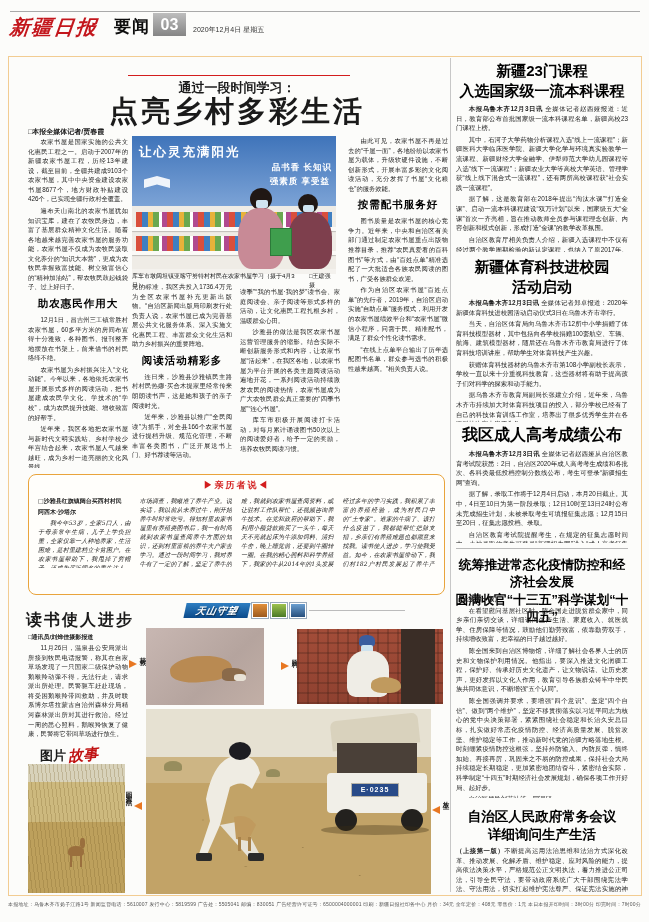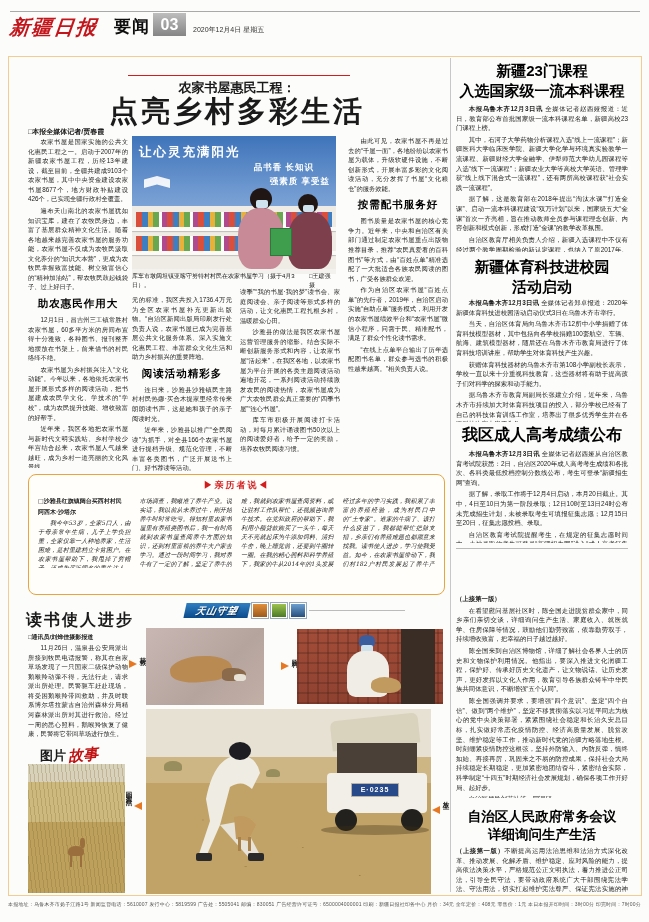--- a/index.html
+++ b/index.html
@@ -27,21 +27,21 @@
   .mbyline{left:28px;top:127px;font-size:7px;font-weight:bold;}
   
   .col{position:absolute;font-size:6.3px;line-height:1.52;text-align:justify;color:#222;overflow:hidden;}
   .col p{margin:0 0 2px;text-indent:2em;}
   .col p.noind{text-indent:0;}
   .col h4{margin:4px 0 3px;text-align:center;font-size:10.5px;font-weight:900;text-indent:0;letter-spacing:1px;color:#000;}
   
   .pm{left:132px;top:136px;width:204px;height:138px;overflow:hidden;background:#f4f2ee;}
   .pm-wall{position:absolute;left:0;top:0;width:100%;height:70px;background:linear-gradient(180deg,#3f74ba,#7ca3d6);}
   .pm-l1{position:absolute;left:7px;top:8px;color:#fff;font-size:12.5px;font-weight:900;letter-spacing:2px;}
-  .pm-l2{position:absolute;right:22px;top:26px;color:#fff;font-size:8.5px;font-weight:bold;letter-spacing:1px;}
+  .pm-l2{position:absolute;right:4px;top:26px;color:#fff;font-size:8.5px;font-weight:bold;letter-spacing:1px;}
   .pm-l3{position:absolute;right:6px;top:40px;color:#fff;font-size:8.5px;font-weight:bold;letter-spacing:1px;}
   .pm-book{position:absolute;left:12px;top:40px;width:26px;height:12px;background:#fff;
            clip-path:polygon(0 30%,50% 0,100% 30%,100% 100%,50% 70%,0 100%);opacity:.9;}
   .pm-shelf{position:absolute;left:0;top:70px;width:100%;height:63px;background:#efece6;}
   .books{position:absolute;left:4px;width:196px;height:15px;
          background:repeating-linear-gradient(90deg,#d94f3c 0 6px,#3f7fc1 6px 12px,#e8b23a 12px 17px,#6aa84f 17px 23px,#fff 23px 26px,#b04a8f 26px 31px);}
   .shelfbar{position:absolute;left:0;width:100%;height:4px;background:#fbfaf7;box-shadow:0 1px 1px rgba(0,0,0,.2);}
   .person{position:absolute;border-radius:45% 45% 30% 30%;}
   .head{position:absolute;border-radius:50%;background:#201714;}
   .mask{position:absolute;background:#cfe3ef;border-radius:2px;}
@@ -111,21 +111,21 @@
 
   <div class="abs toprule"></div>
   <div class="abs logo">新疆日报</div>
   <div class="abs section">要闻</div>
   <div class="abs pgno">03</div>
   <div class="abs date">2020年12月4日 星期五</div>
   <div class="abs frame"></div>
 
   <div class="abs bline"></div>
 
-  <div class="abs kicker">农家书屋惠民工程：</div>
+  <div class="abs kicker">通过一段时间学习：</div>
   <div class="abs headline">点亮乡村多彩生活</div>
   <div class="abs mbyline">□本报全媒体记者/贾春霞</div>
 
   <div class="col" style="left:28px;top:137px;width:100px;height:331px;">
     <p>农家书屋是国家实施的公共文化惠民工程之一。启动于2007年的新疆农家书屋工程，历经13年建设，截至目前，全疆共建成9103个农家书屋，其中中央资金建设农家书屋8677个，地方财政补贴建设426个，已实现全疆行政村全覆盖。</p>
     <p>遍布天山南北的农家书屋犹如知识宝库，建在了农牧民身边，丰富了基层群众精神文化生活。随着各地越来越完善农家书屋的服务功能，农家书屋不仅成为农牧民汲取文化养分的“知识大本营”，更成为农牧民掌握致富技能、树立致富信心的“精神加油站”，帮农牧民鼓起钱袋子、过上好日子。</p>
     <h4>助农惠民作用大</h4>
     <p>12月1日，昌吉州三工镇常胜村农家书屋，60多平方米的房间布置得十分雅致，各种图书、报刊整齐地摆放在书架上，前来借书的村民络绎不绝。</p>
     <p>农家书屋为乡村振兴注入“文化动能”。今年以来，各地依托农家书屋开展形式多样的阅读活动，把书屋建成农民学文化、学技术的“学校”，成为农民提升技能、增收致富的好帮手。</p>
     <p>近年来，我区各地把农家书屋与新时代文明实践站、乡村学校少年宫结合起来，农家书屋人气越来越旺，成为乡村一道亮丽的文化风景线。</p>
@@ -151,21 +151,21 @@
     <div class="head" style="left:166px;top:58px;width:20px;height:20px;"></div>
     <div class="person" style="left:156px;top:76px;width:44px;height:57px;background:#7e3f4d;"></div>
     <div class="mask" style="left:171px;top:69px;width:11px;height:7px;"></div>
     <div class="greenbook" style="left:138px;top:92px;width:20px;height:26px;"></div>
   </div>
   <div class="abs pcaption">
     <span>库车市墩阔坦镇亚喀守努特村村民在农家书屋学习（摄于4月3日）。</span>
     <span>□王建强摄</span>
   </div>
 
-  <div class="col" style="left:132px;top:295px;width:100px;height:181px;">
+  <div class="col" style="left:132px;top:282px;width:100px;height:181px;">
     <p class="noind">元的标准，我区共投入1736.4万元为全区农家书屋补充更新出版物。“自治区新闻出版局印刷发行处负责人说，农家书屋已成为完善基层公共文化服务体系、深入实施文化惠民工程、丰富群众文化生活和助力乡村振兴的重要阵地。</p>
     <h4>阅读活动精彩多</h4>
     <p>连日来，沙雅县沙雅镇民主路村村民热娜·买合木提家里经常传来朗朗读书声，这是她和孩子的亲子阅读时光。</p>
     <p>近年来，沙雅县以推广“全民阅读”为抓手，对全县166个农家书屋进行提档升级、规范化管理，不断丰富各类图书，广泛开展送书上门、好书荐读等活动。</p>
   </div>
   <div class="col" style="left:240px;top:287px;width:100px;height:181px;">
     <p class="noind">读季”“我的书屋·我的梦”读书会、家庭阅读会、亲子阅读等形式多样的活动，让文化惠民工程扎根乡村，温暖群众心田。</p>
     <p>沙雅县的做法是我区农家书屋运营管理服务的缩影。结合实际不断创新服务形式和内容，让农家书屋“活起来”，在我区各地，以农家书屋为平台开展的各类主题阅读活动遍地开花，一系列阅读活动持续激发农民的阅读热情，农家书屋成为广大农牧民群众真正需要的“四季书屋”“连心书屋”。</p>
     <p>库车市积极开展阅读打卡活动，对每月累计诵读图书50次以上的阅读爱好者，给予一定的奖励，培养农牧民阅读习惯。</p>
   </div>
@@ -305,20 +305,24 @@
 
   <div class="rh" style="top:425px;font-size:16px;">我区成人高考成绩公布</div>
   <div class="rbody" style="top:449px;height:94px;">
     <p><b>本报乌鲁木齐12月3日讯</b><span> 全媒体记者赵西娅从自治区教育考试院获悉：2日，自治区2020年成人高考考生成绩和各批次、各科类最低投档控制分数线公布，考生可登录“新疆招生网”查询。</span></p>
     <p>据了解，录取工作将于12月4日启动，本月20日截止。其中，4日至10日为第一阶段录取；12日10时至13日24时公布未完成招生计划，未被录取考生可填报征集志愿；12月15日至20日，征集志愿投档、录取。</p>
     <p>自治区教育考试院提醒考生，在规定的征集志愿时间内，未被录取的考生可登录“新疆招生网”进入“成人高考征集志愿”系统按提示填报志愿，如有疑问，可拨打电话0991—8752001咨询。</p>
   </div>
 
   <div class="abs hdiv" style="top:548px;"></div>
 
+  <div class="rh" style="top:556px;font-size:12.8px;line-height:1.35;left:453px;width:178px;">
+    <div>统筹推进常态化疫情防控和经济社会发展</div>
+    <div>圆满收官“十三五”科学谋划“十四五”</div>
+  </div>
   <div class="rbody" style="top:594px;height:204px;">
     <p class="cont">（上接第一版）</p>
     <p>在看望慰问基层社区时，陈全国走进脱贫群众家中，同乡亲们亲切交谈，详细询问生产生活、家庭收入、就医就学、住房保障等情况，鼓励他们勤劳致富，依靠勤劳双手，持续增收致富，把幸福的日子越过越好。</p>
     <p>陈全国来到自治区博物馆，详细了解社会各界人士的历史和文物保护利用情况。他指出，要深入推进文化润疆工程，保护好、传承好历史文化遗产，让文物说话、让历史发声，更好发挥以文化人作用，教育引导各族群众铸牢中华民族共同体意识，不断增强“五个认同”。</p>
     <p>陈全国强调并要求，要增强“四个意识”、坚定“四个自信”、做到“两个维护”，坚定不移贯彻落实以习近平同志为核心的党中央决策部署，紧紧围绕社会稳定和长治久安总目标，扎实做好常态化疫情防控、经济高质量发展、脱贫攻坚、维护稳定等工作，推动新时代党的治疆方略落地生根。时刻绷紧疫情防控这根弦，坚持外防输入、内防反弹，慎终如始、再接再厉，巩固来之不易的防控成果，保持社会大局持续稳定长期稳定，更加紧密地团结奋斗，紧密结合实际，科学制定“十四五”时期经济社会发展规划，确保各项工作开好局、起好步。</p>
     <p>自治区领导刘苏社等一同调研。</p>
   </div>
 
   <div class="rh" style="top:808px;font-size:13.5px;line-height:1.35;">
     <div>自治区人民政府常务会议</div>

